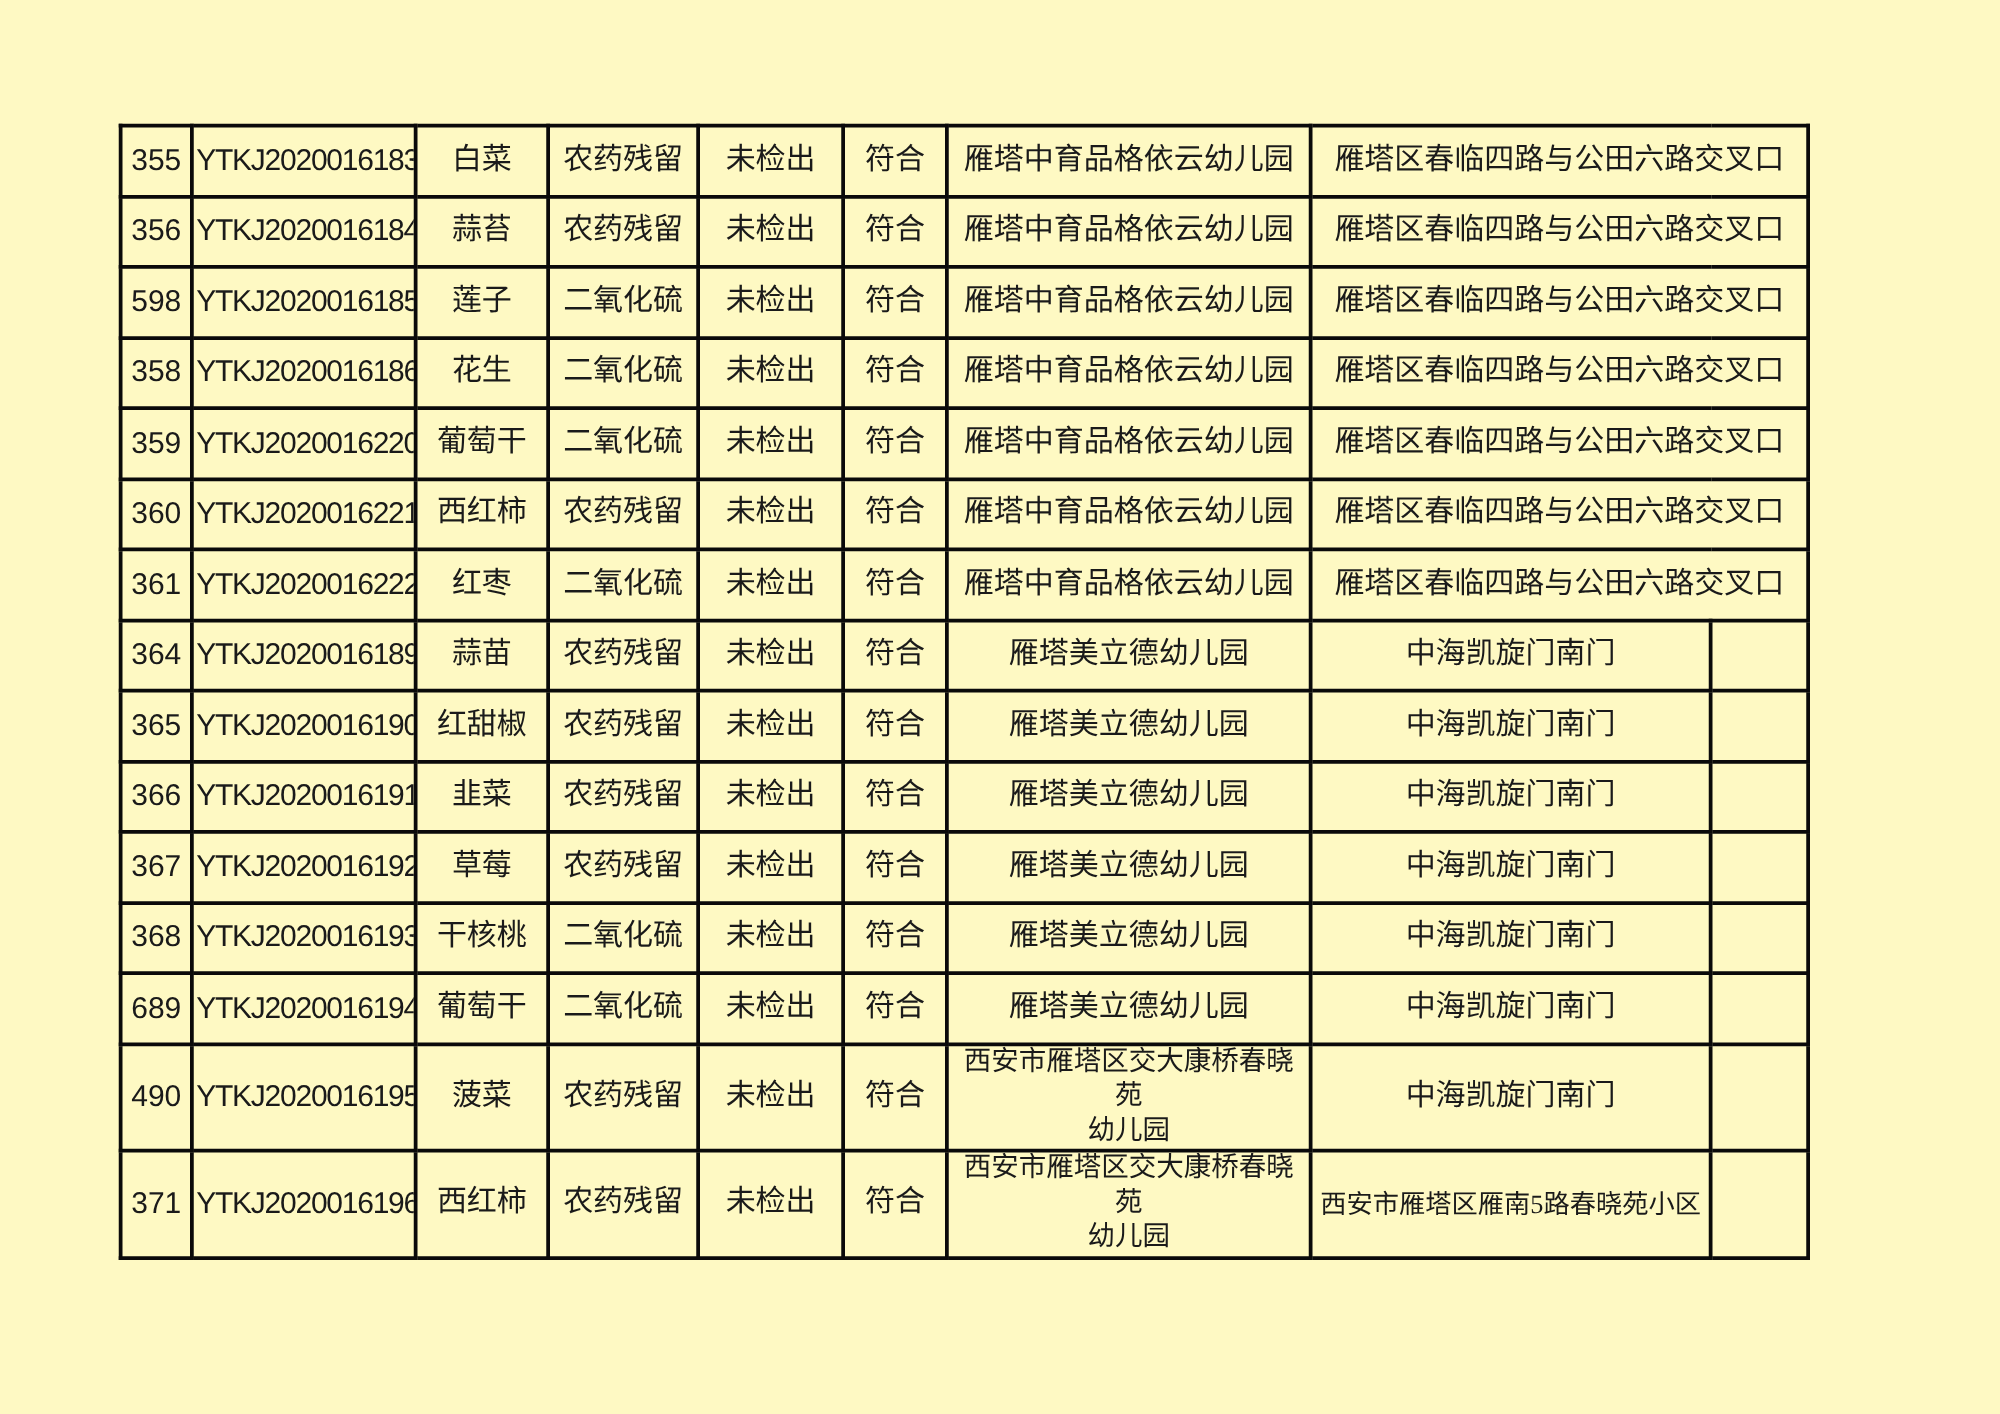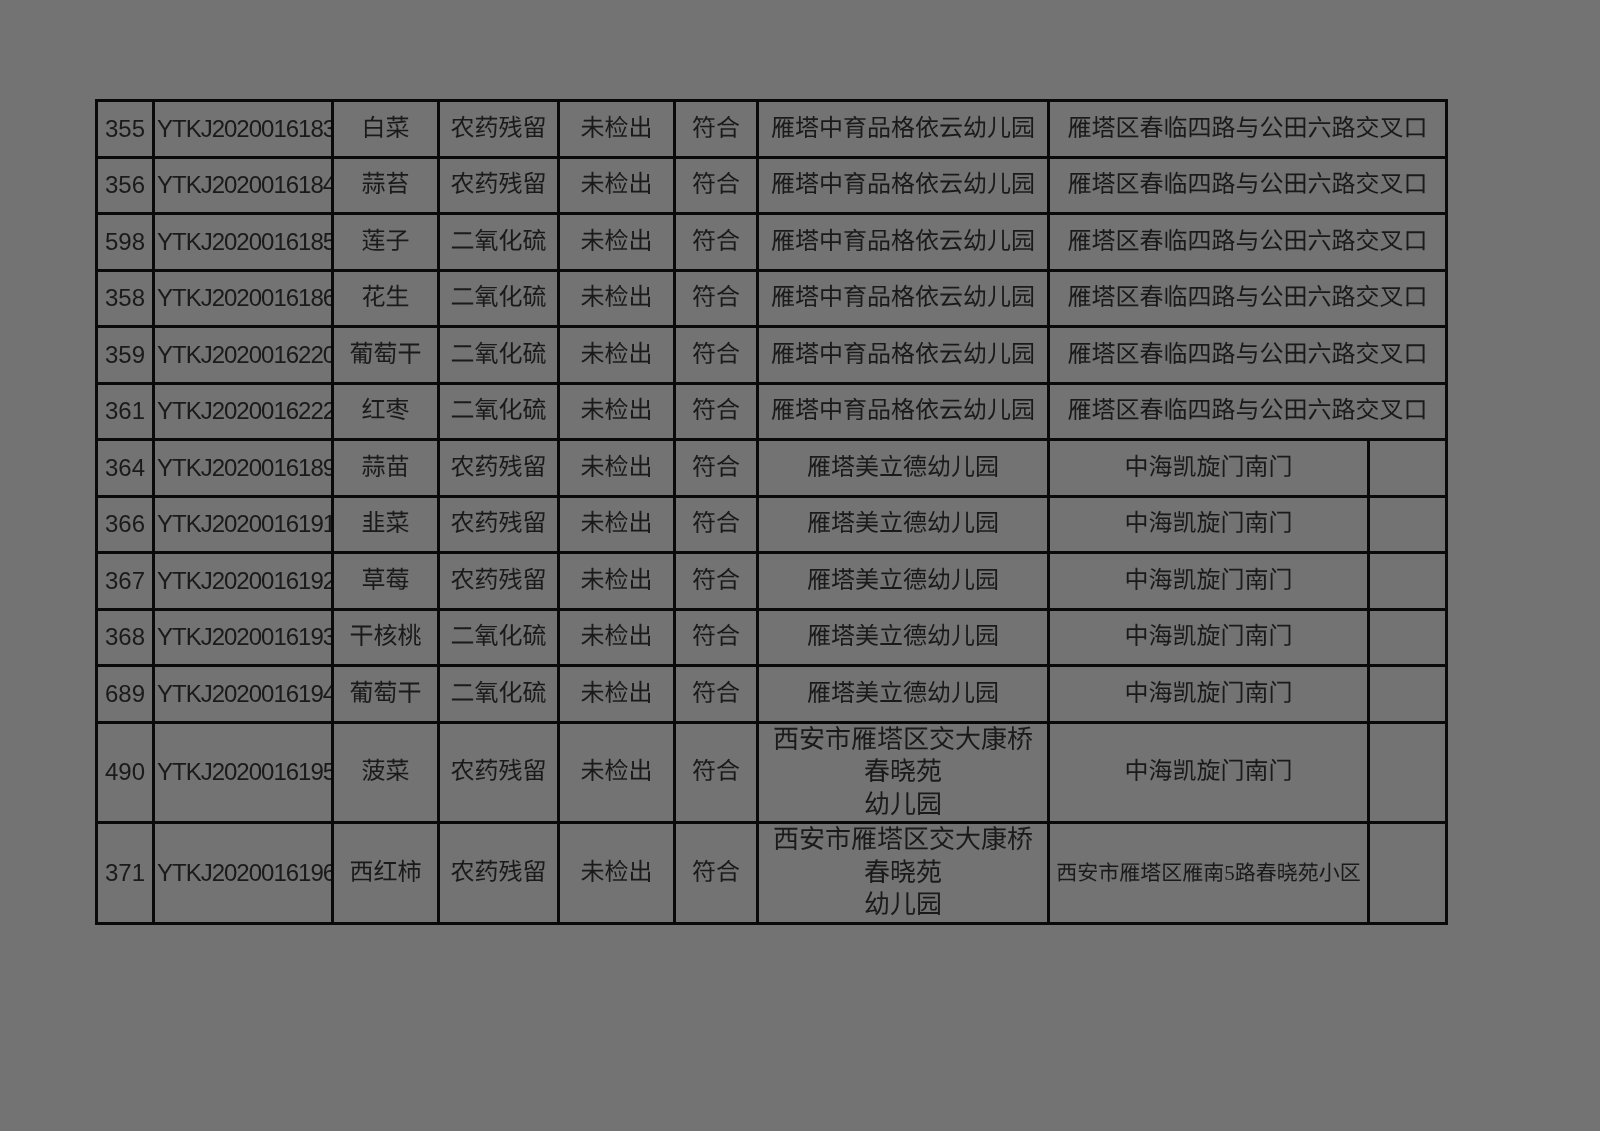--- a/index.html
+++ b/index.html
@@ -11,21 +11,21 @@
     width: 1600px;
     height: 1131px;
     position: relative;
     overflow: hidden;
     font-family: "Liberation Serif", "DejaVu Serif", serif;
     color: #1a1a1a;
   }
   .page {
     position: absolute;
     inset: 0;
-    background: #737373;
+    background: #fef9c3;
   }
   table.results {
     position: absolute;
     left: 95px;
     top: 99px;
     width: 1350px;
     border-collapse: collapse;
     table-layout: fixed;
   }
   table.results td {
@@ -46,23 +46,24 @@
     padding-right: 3px;
   }
   
   td.c-code {
     font-family: "Liberation Sans", "DejaVu Sans", sans-serif;
     font-size: 23px;
     letter-spacing: -1px;
     white-space: nowrap;
   }
   td.c-org.wrap2 {
-    font-size: 26px;
+    font-size: 22px;
     line-height: 1.25;
     white-space: pre-line;
+    font-family: Liberation Mono, monospace;
   }
   td.c-addr {
     font-size: 24px;
   }
   td.c-addr.addr-small {
     font-size: 21px;
     white-space: nowrap;
   }
 </style>
 </head>
@@ -131,20 +132,31 @@
     <td class="c-code">YTKJ2020016220</td>
     <td class="c-item">葡萄干</td>
     <td class="c-test">二氧化硫</td>
     <td class="c-result">未检出</td>
     <td class="c-concl">符合</td>
     <td class="c-org">雁塔中育品格依云幼儿园</td>
     <td class="c-addr addr-wide" colspan="2">雁塔区春临四路与公田六路交叉口</td>
 
   </tr>
         <tr>
+    <td class="c-no">360</td>
+    <td class="c-code">YTKJ2020016221</td>
+    <td class="c-item">西红柿</td>
+    <td class="c-test">农药残留</td>
+    <td class="c-result">未检出</td>
+    <td class="c-concl">符合</td>
+    <td class="c-org">雁塔中育品格依云幼儿园</td>
+    <td class="c-addr addr-wide" colspan="2">雁塔区春临四路与公田六路交叉口</td>
+
+  </tr>
+        <tr>
     <td class="c-no">361</td>
     <td class="c-code">YTKJ2020016222</td>
     <td class="c-item">红枣</td>
     <td class="c-test">二氧化硫</td>
     <td class="c-result">未检出</td>
     <td class="c-concl">符合</td>
     <td class="c-org">雁塔中育品格依云幼儿园</td>
     <td class="c-addr addr-wide" colspan="2">雁塔区春临四路与公田六路交叉口</td>
 
   </tr>
@@ -153,20 +165,31 @@
     <td class="c-code">YTKJ2020016189</td>
     <td class="c-item">蒜苗</td>
     <td class="c-test">农药残留</td>
     <td class="c-result">未检出</td>
     <td class="c-concl">符合</td>
     <td class="c-org">雁塔美立德幼儿园</td>
     <td class="c-addr">中海凯旋门南门</td>
     <td class="c-empty"></td>
   </tr>
         <tr>
+    <td class="c-no">365</td>
+    <td class="c-code">YTKJ2020016190</td>
+    <td class="c-item">红甜椒</td>
+    <td class="c-test">农药残留</td>
+    <td class="c-result">未检出</td>
+    <td class="c-concl">符合</td>
+    <td class="c-org">雁塔美立德幼儿园</td>
+    <td class="c-addr">中海凯旋门南门</td>
+    <td class="c-empty"></td>
+  </tr>
+        <tr>
     <td class="c-no">366</td>
     <td class="c-code">YTKJ2020016191</td>
     <td class="c-item">韭菜</td>
     <td class="c-test">农药残留</td>
     <td class="c-result">未检出</td>
     <td class="c-concl">符合</td>
     <td class="c-org">雁塔美立德幼儿园</td>
     <td class="c-addr">中海凯旋门南门</td>
     <td class="c-empty"></td>
   </tr>

